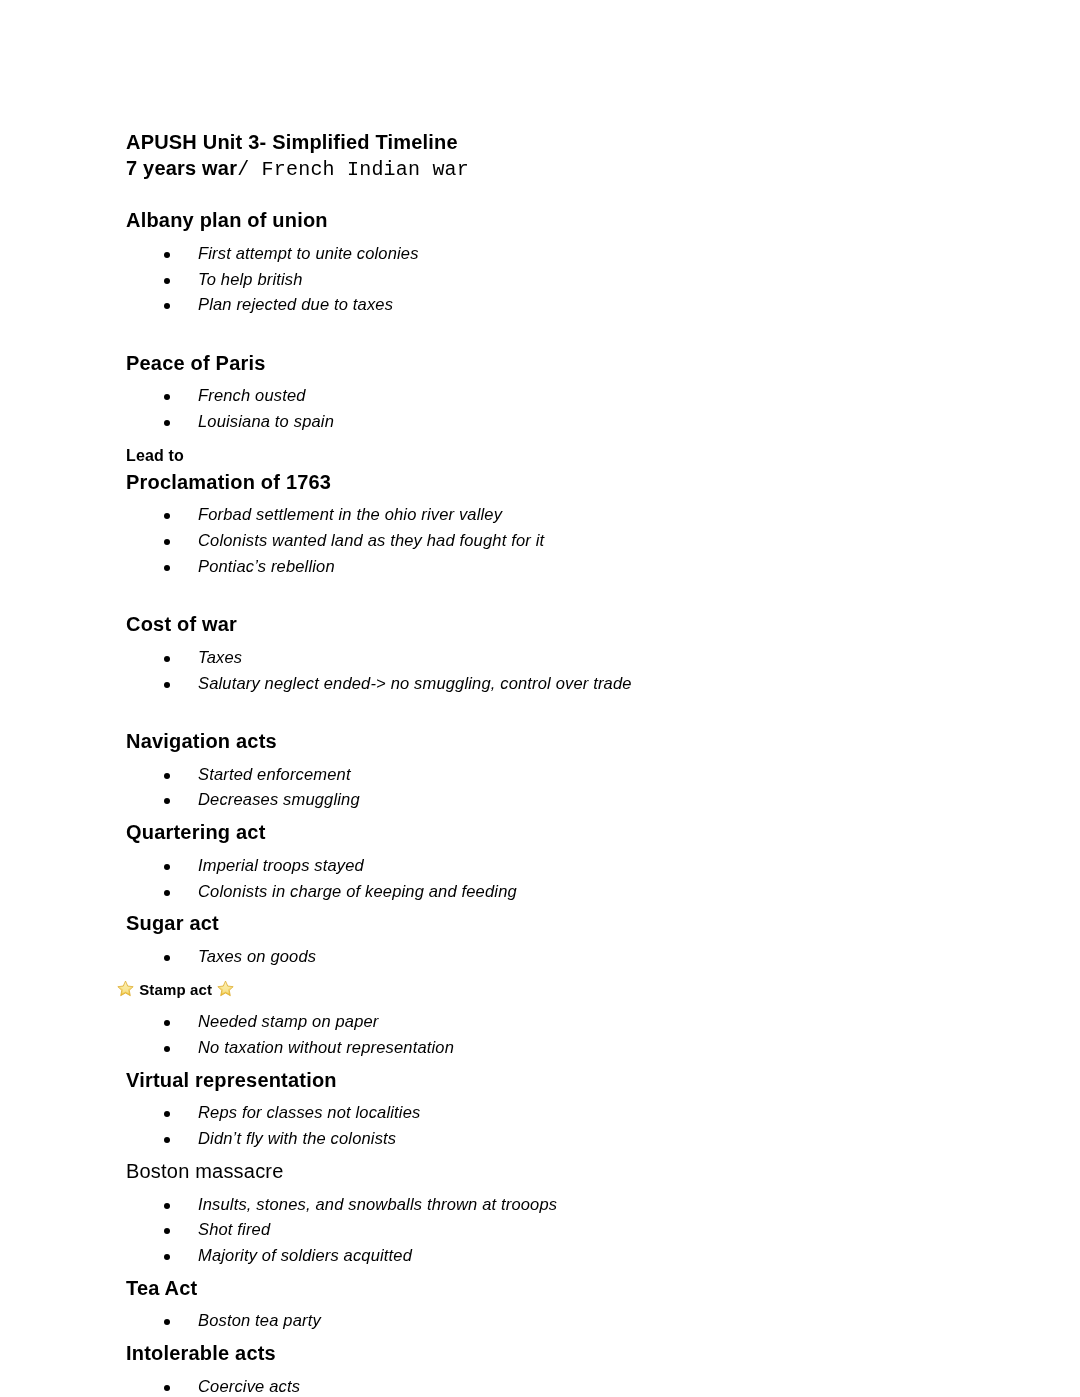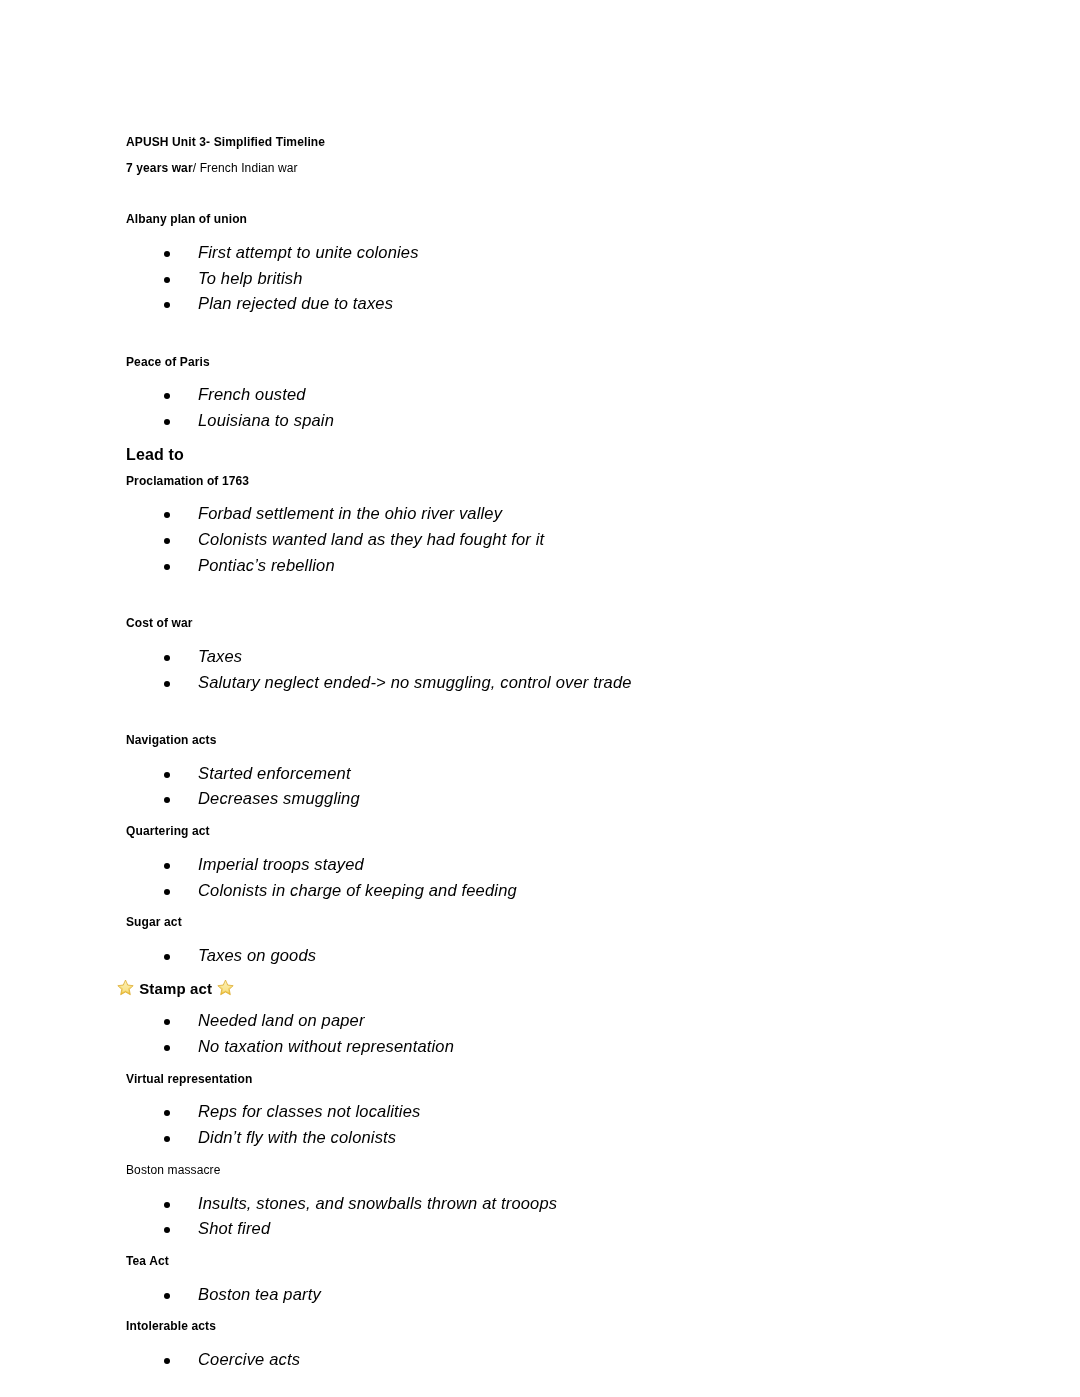--- a/index.html
+++ b/index.html
@@ -24,32 +24,32 @@
     background: #ffffff;
     padding: 130px 126px 0 126px;
   }
 
   .doc-body {
     width: 828px;
   }
 
   
   .line {
-    font-size: 12px;
+    font-size: 20px;
     line-height: 25.7px;
     letter-spacing: 0.01em;
     white-space: pre-wrap;
     margin: 0;
   }
   .line.bold      { font-weight: bold; }
   .line.regular   { font-weight: normal; }
 
   
   .line .bold-run    { font-weight: bold; margin-top: 32px; }
-  .line .regular-run { font-weight: normal; }
+  .line .regular-run { font-weight: normal; font-family: Liberation Mono, monospace; }
 
   
   .line.big {
     font-size: 16px;
     font-weight: bold;
     line-height: 28px;
   }
 
   
   .blank {
@@ -179,32 +179,33 @@
           <stop offset="45%" stop-color="#f7dd7d"></stop>
           <stop offset="100%" stop-color="#eec23a"></stop>
         </linearGradient>
       </defs>
       <path d="M12 2.6 L14.9 8.9 L21.7 9.7 L16.7 14.3 L18.1 21.1 L12 17.7 L5.9 21.1 L7.3 14.3 L2.3 9.7 L9.1 8.9 Z" fill="url(#starGrad)" stroke="#d9a521" stroke-width="0.9" stroke-linejoin="round"></path>
       <path d="M12 5.4 L13.9 9.9 L18.4 10.4 L15.1 13.4 L16.0 17.9 L12 15.7 L8.0 17.9 L8.9 13.4 L5.6 10.4 L10.1 9.9 Z" fill="#fbf0b6" opacity="0.55"></path>
     </svg>
   </span>
 </div>
         <ul class="bullets">
-          <li>Needed land on paper</li>
+          <li>Needed stamp on paper</li>
           <li>No taxation without representation</li>
         </ul>
         <p class="line bold">Virtual representation</p>
         <ul class="bullets">
           <li>Reps for classes not localities</li>
           <li>Didn’t fly with the colonists</li>
         </ul>
         <p class="line regular">Boston massacre</p>
         <ul class="bullets">
           <li>Insults, stones, and snowballs thrown at trooops</li>
           <li>Shot fired</li>
+          <li>Majority of soldiers acquitted</li>
         </ul>
         <p class="line bold">Tea Act</p>
         <ul class="bullets">
           <li>Boston tea party</li>
         </ul>
         <p class="line bold">Intolerable acts</p>
         <ul class="bullets">
           <li>Coercive acts</li>
         </ul>
       </div>

